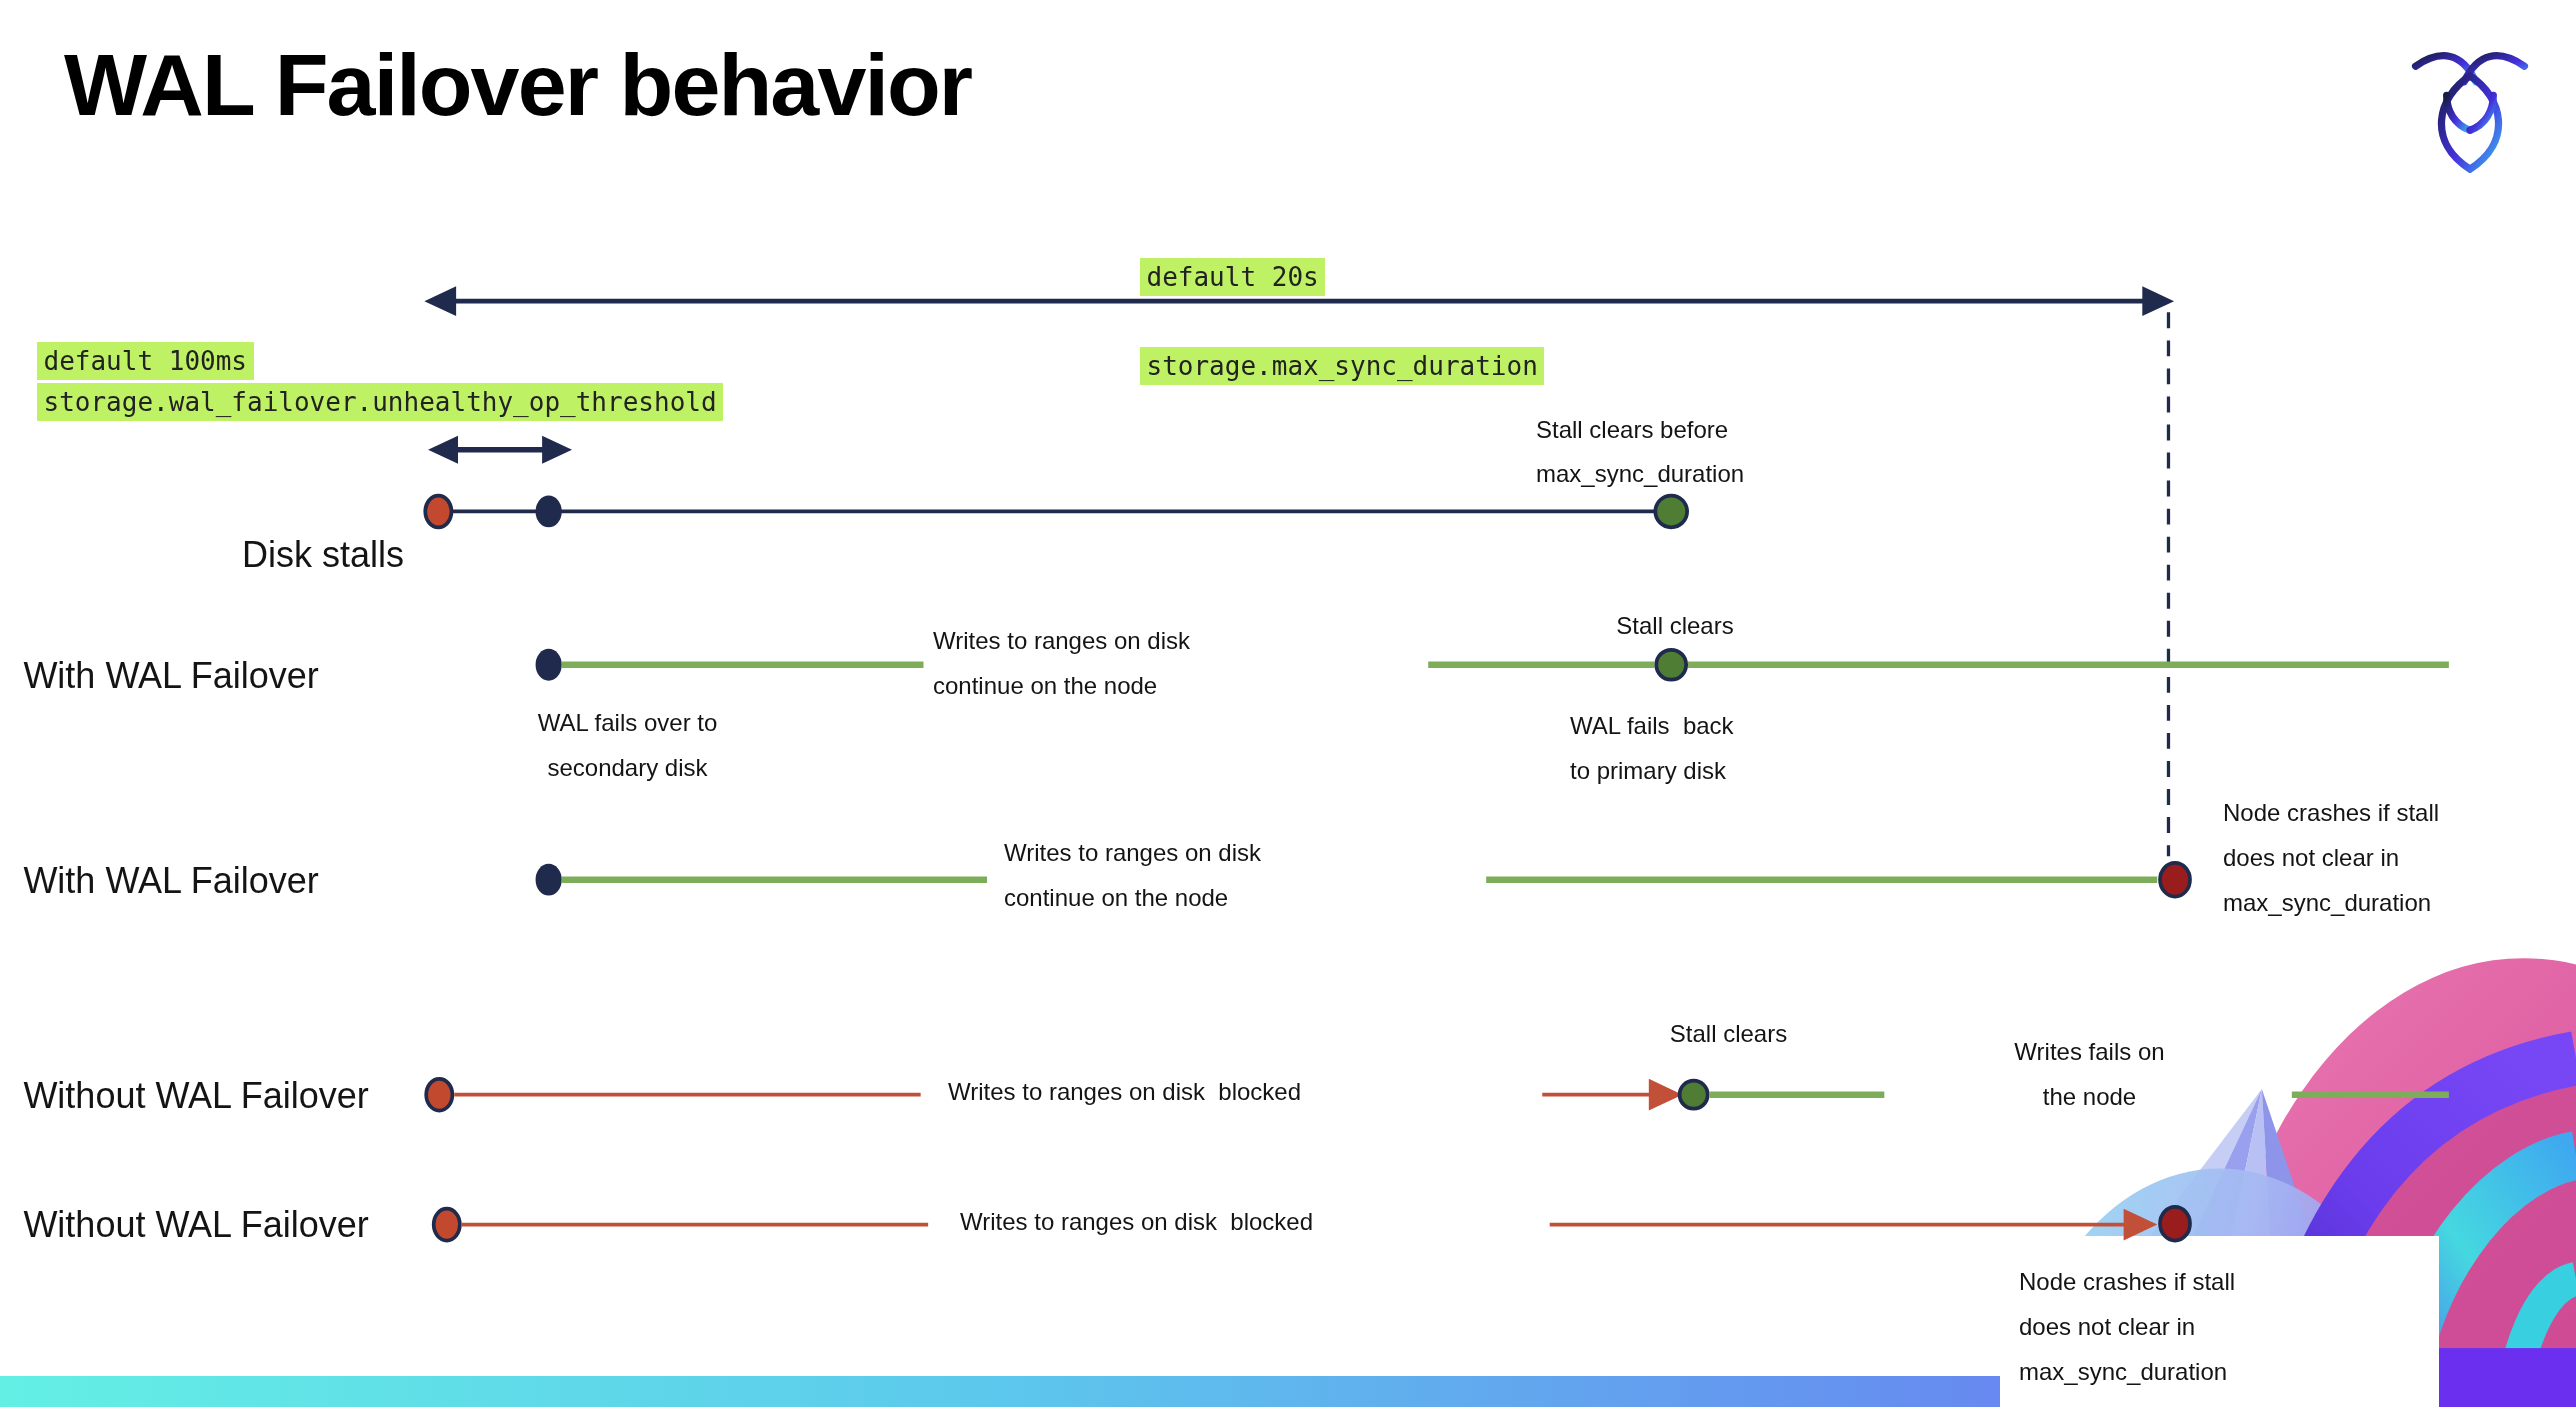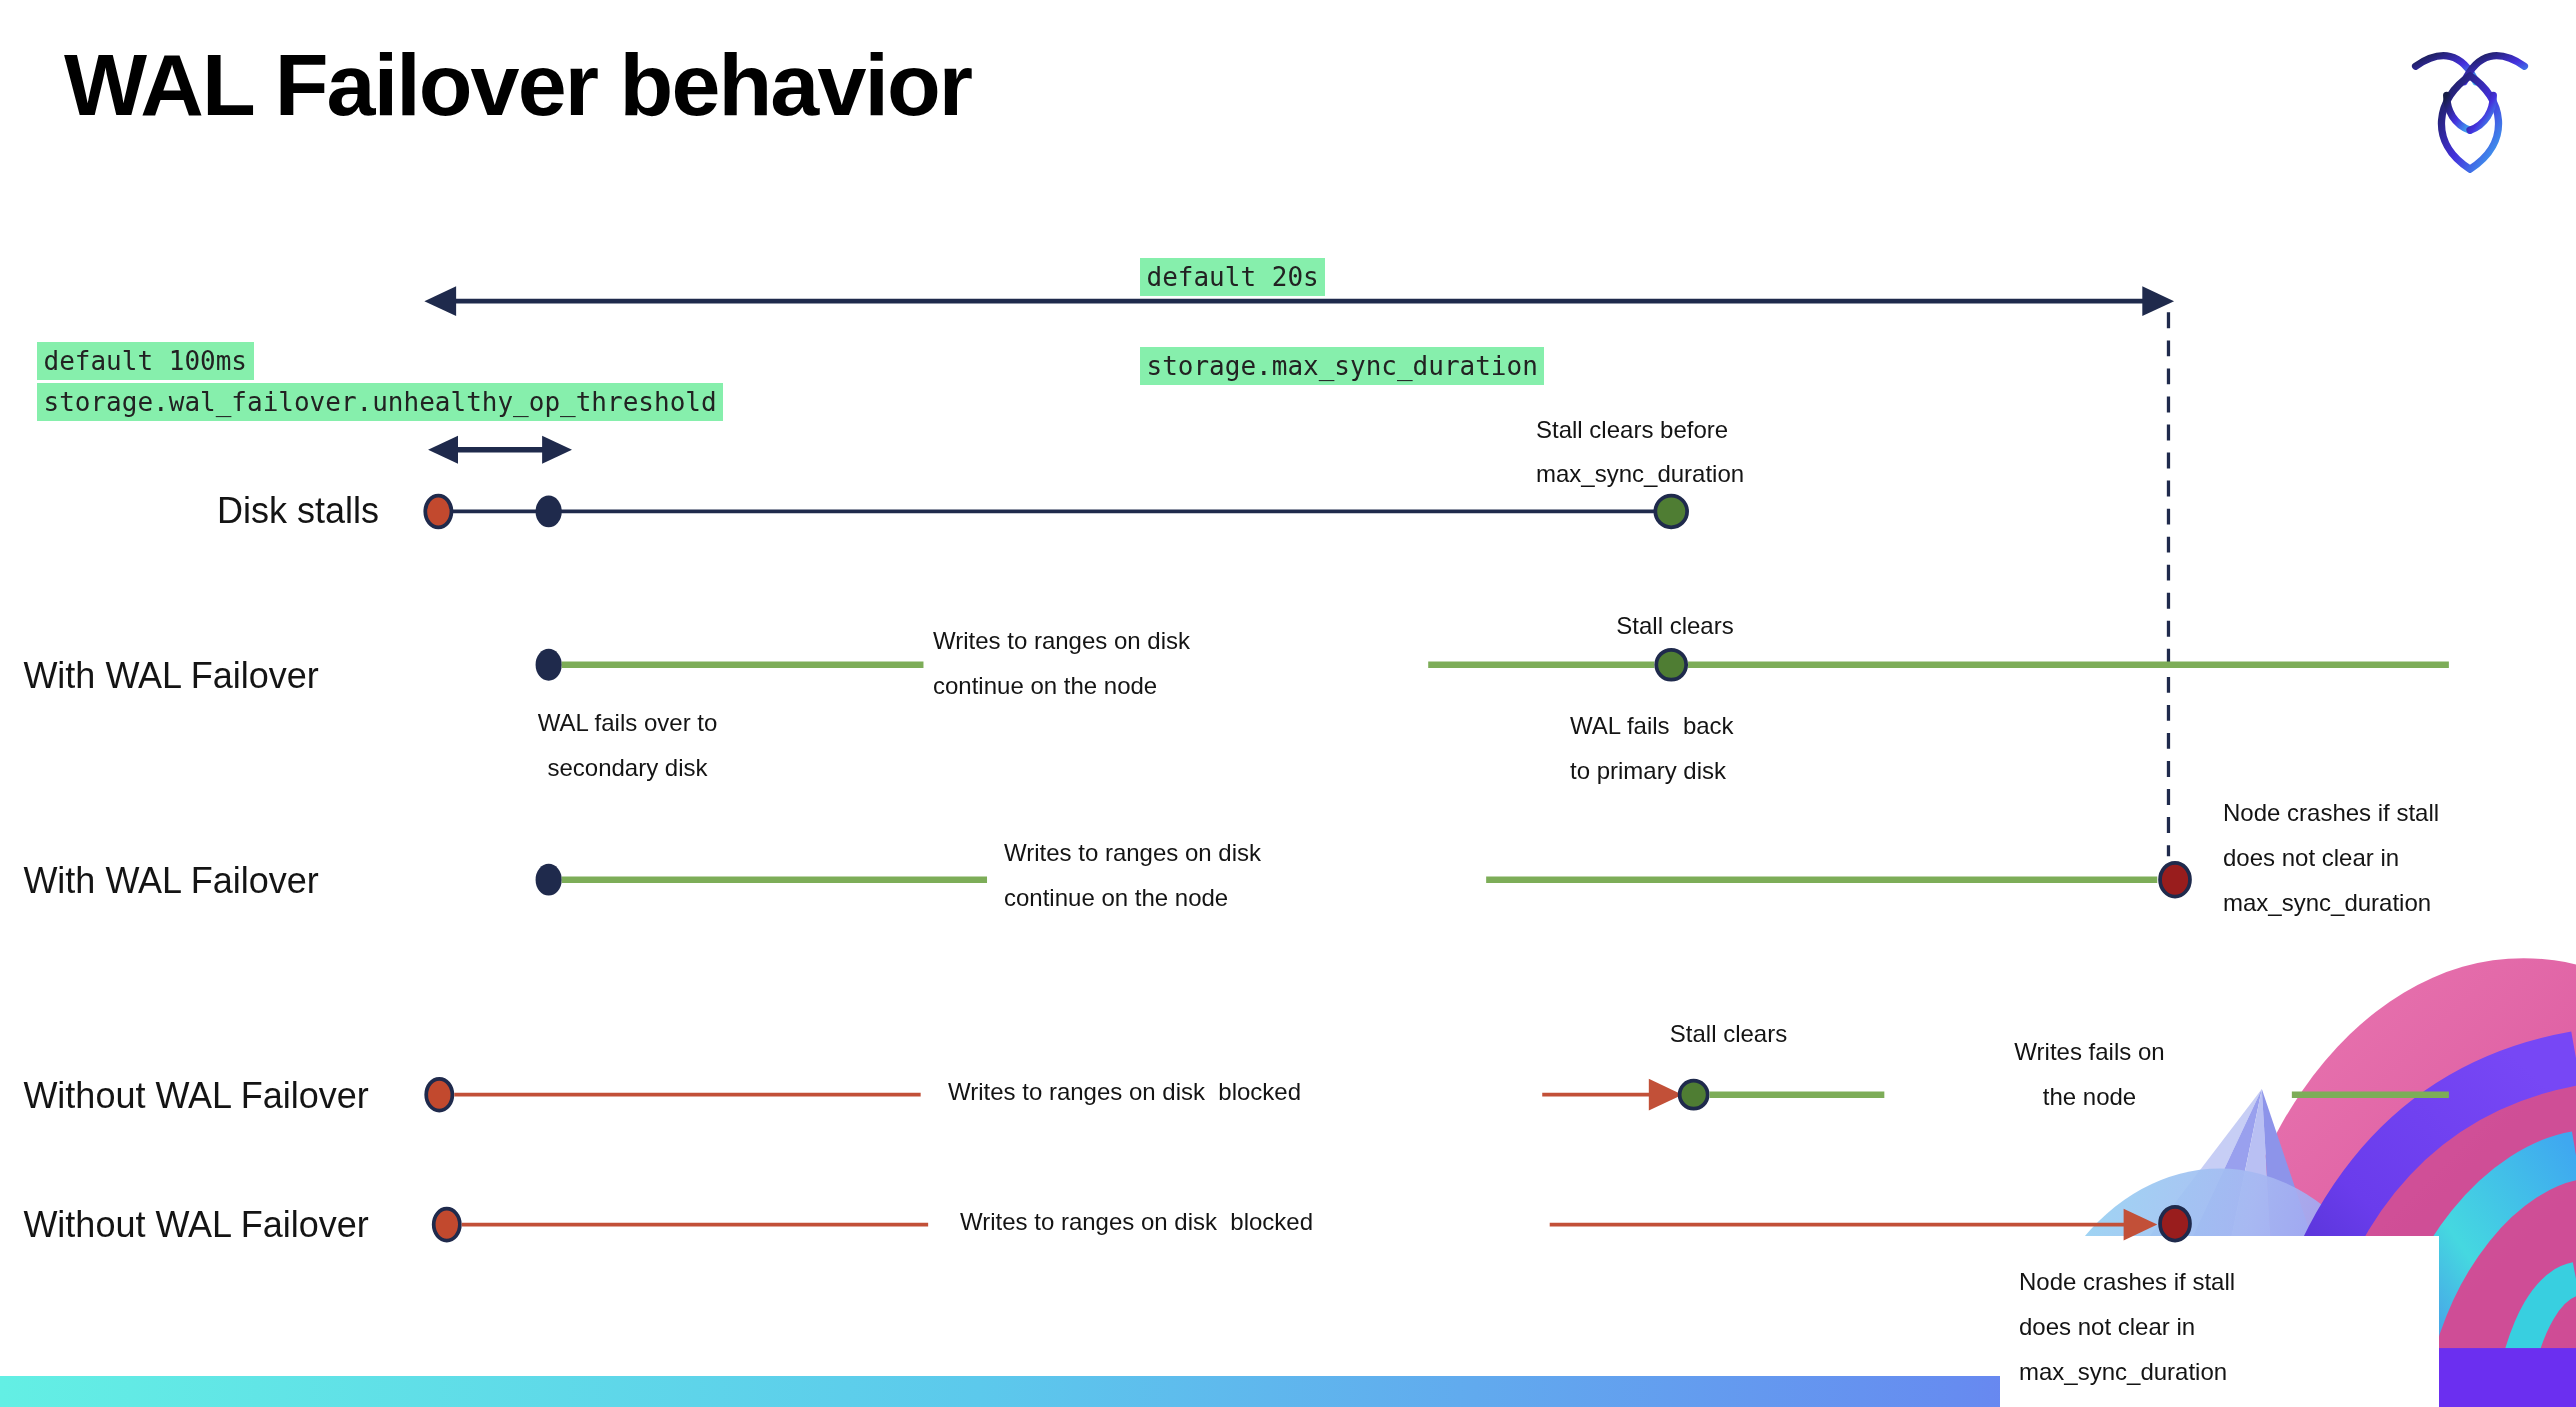--- a/index.html
+++ b/index.html
@@ -1,25 +1,25 @@
 <!DOCTYPE html>
 <html style="font-size:15px"><head>
 <meta charset="utf-8">
 <style>
   html,body{margin:0;padding:0;background:#ffffff;}
   .slide{position:relative;width:2576px;height:1408px;overflow:hidden;background:#ffffff;
          font-family:"Liberation Sans",sans-serif;color:#1a1a1a;padding-left:12px;}
   .abs{position:absolute;}
   .title{left:64px;top:34px;font-size:88px;font-weight:800;letter-spacing:-1.9px;color:#000;z-index:6;white-space:nowrap;}
   .code-label{position:absolute;z-index:6;font-family:"DejaVu Sans Mono","Liberation Mono",monospace;
-              font-size:26px;line-height:34px;color:#222;background:#86efac;padding:1.9px 6.5px;white-space:nowrap;}
+              font-size:26px;line-height:34px;color:#222;background:#bef264;padding:1.9px 6.5px;white-space:nowrap;}
   .note{position:absolute;z-index:6;font-size:24px;line-height:45px;white-space:pre-wrap;color:#141414;}
   .rowlabel{position:absolute;z-index:6;font-size:36px;color:#141414;white-space:nowrap;}
   .center{text-align:center;}
-  .right{}
+  .right{text-align:right;margin-top:44px;}
   #footer-bar{left:0;top:1376px;width:2576px;height:32px;z-index:1;
       background:linear-gradient(90deg,#63efe4 0%,#5cc9ec 38%,#668cf0 76%,#7b55f2 100%);}
   #brand-art{left:2000px;top:916px;z-index:2;}
   #crash-note-box{left:2000px;top:1236px;width:439px;height:172px;background:#ffffff;z-index:3;}
   #diagram-layer{left:0;top:0;z-index:4;}
   #logo{left:2402px;top:37px;z-index:6;}
 </style>
 </head>
 <body>
 

